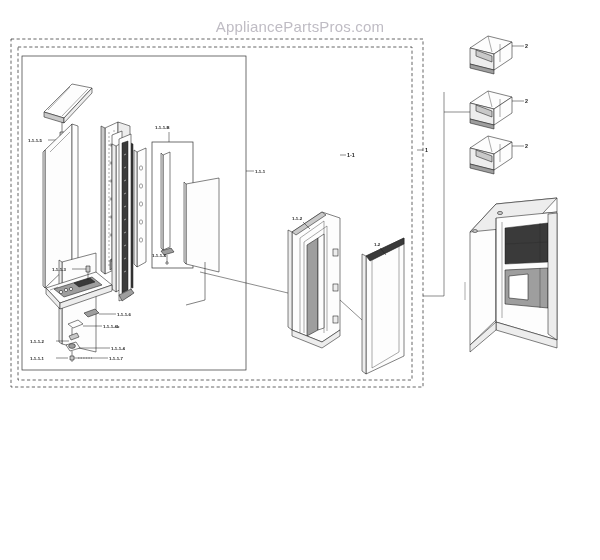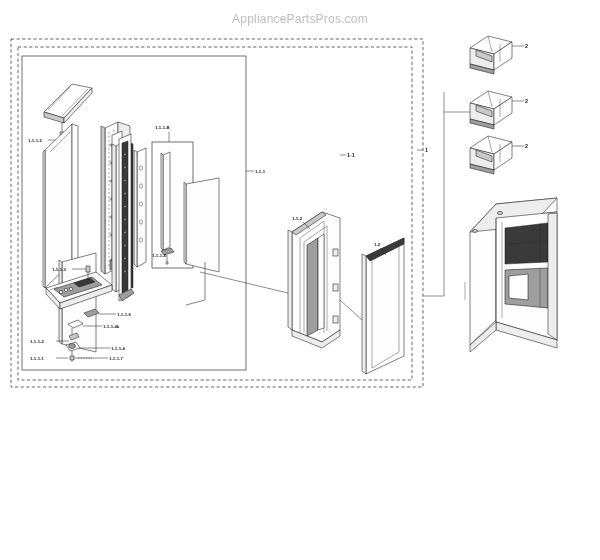--- a/index.html
+++ b/index.html
@@ -5,24 +5,24 @@
   html,body{margin:0;padding:0;}
   body{
     width:600px;height:560px;
     background:#ffffff;
     font-family:"Liberation Sans", sans-serif;
     overflow:hidden;
     position:relative;
   }
   #watermark{
     position:absolute;
-    top:4px;left:0;width:600px;height:30px;
+    top:11px;left:0;width:600px;height:30px;
     display:flex;align-items:center;justify-content:center;
     color:#bfbcc4;
-    font-size:12px;
+    font-size:15px;
     letter-spacing:.2px;
     user-select:none;
   }
   #diagram{
     position:absolute;top:0;left:0;width:600px;height:560px;
   }
   svg{display:block;}
   .lbl{
     font-family:"Liberation Sans", sans-serif;
     font-size:4.3px;

